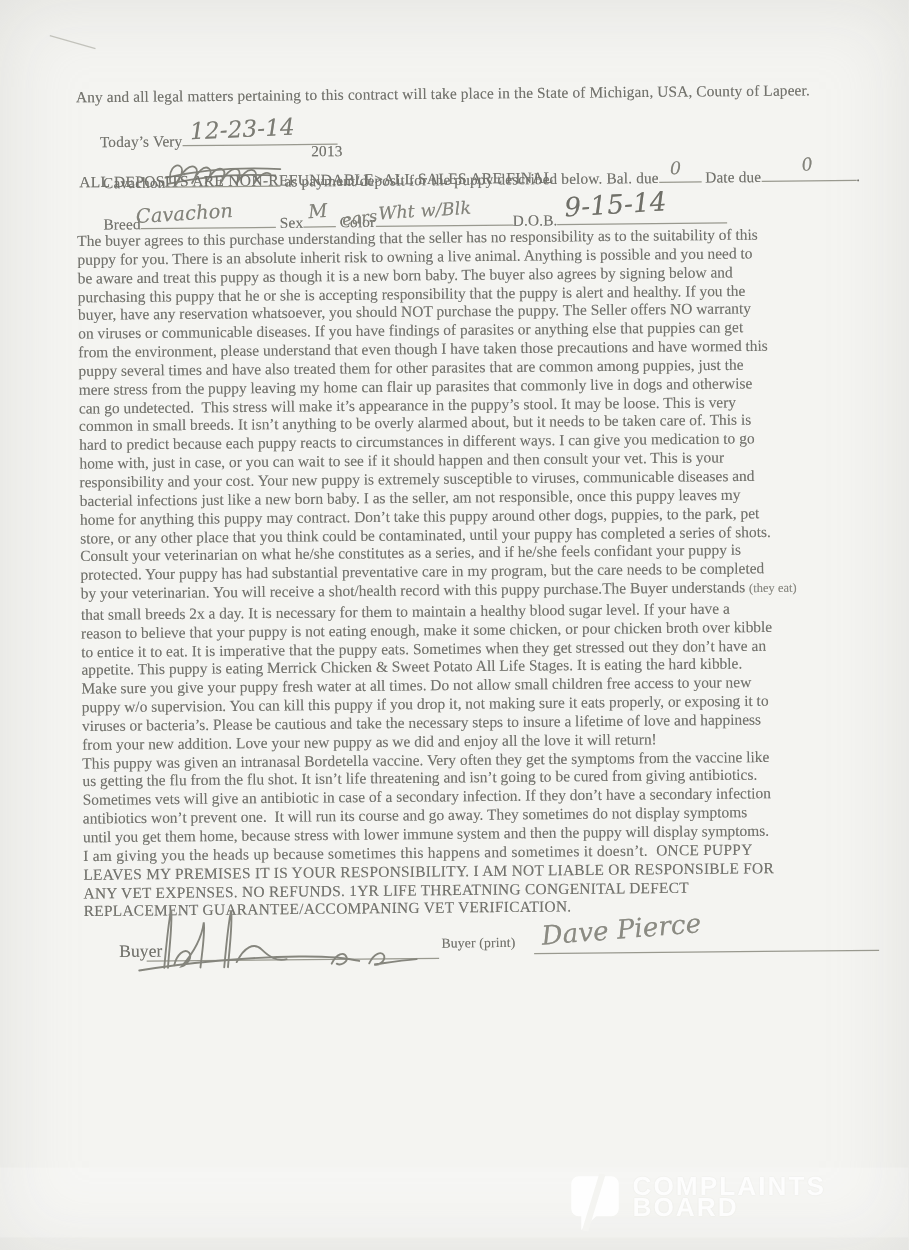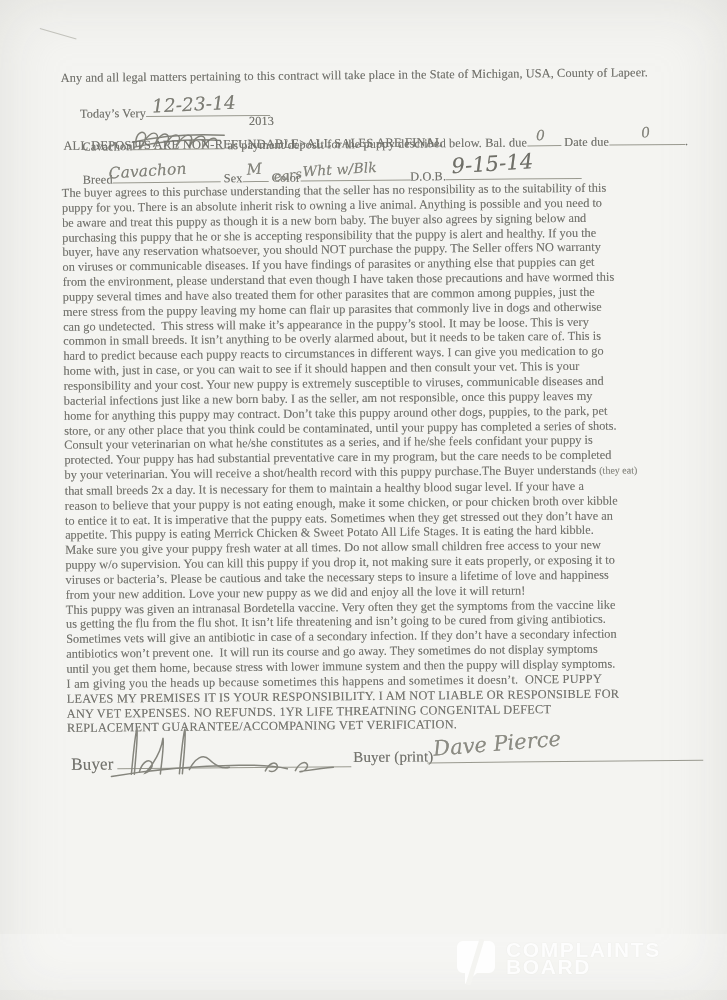--- a/index.html
+++ b/index.html
@@ -111,34 +111,34 @@
       <div class="bline">Sometimes vets will give an antibiotic in case of a secondary infection. If they don’t have a secondary infection</div>
       <div class="bline">antibiotics won’t prevent one.  It will run its course and go away. They sometimes do not display symptoms</div>
       <div class="bline">until you get them home, because stress with lower immune system and then the puppy will display symptoms.</div>
       <div class="bline caps-line">I am giving you the heads up because sometimes this happens and sometimes it doesn’t.  ONCE PUPPY</div>
       <div class="bline caps-line">LEAVES MY PREMISES IT IS YOUR RESPONSIBILITY. I AM NOT LIABLE OR RESPONSIBLE FOR</div>
       <div class="bline caps-line">ANY VET EXPENSES. NO REFUNDS. 1YR LIFE THREATNING CONGENITAL DEFECT</div>
       <div class="bline caps-line">REPLACEMENT GUARANTEE/ACCOMPANING VET VERIFICATION.</div>
     </div>
 
     <div class="sig-row">
-      <span class="abs printed" style="left:68px;top:752px;font-size:17px;">Buyer</span>
+      <span class="abs printed" style="left:92px;top:752px;font-size:14px;">Buyer</span>
       <span class="blank" style="position:absolute;left:114px;top:753px;width:234px;"></span>
       <svg width="248" height="54" viewBox="0 0 248 54" style="position:absolute;left:106px;top:722px;">
         <g fill="none" stroke="#85857d" stroke-width="1.5" stroke-linecap="round">
           <path d="M22,50 C24,30 26,12 28,4 C29,14 26,36 25,50"></path>
           <path d="M30,48 C32,40 38,34 42,38 C45,42 40,48 36,49 C44,40 52,28 54,14 C55,24 52,40 51,50"></path>
           <path d="M70,50 C72,30 74,12 76,5 C77,16 74,38 73,50"></path>
           <path d="M80,46 C86,34 94,30 100,36 C106,42 112,46 120,44"></path>
           <path d="M2,52 C40,46 90,42 130,42 C160,42 170,44 178,46"></path>
           <path d="M156,48 C160,40 166,38 168,43 C169,47 163,50 160,48"></path>
           <path d="M186,48 C190,40 196,38 198,42 C199,46 194,50 190,49 C198,48 210,46 224,45"></path>
         </g>
       </svg>
-      <span class="abs printed" style="left:350px;top:749px;font-size:15px;">Buyer (print)</span>
+      <span class="abs printed" style="left:350px;top:749px;font-size:11px;">Buyer (print)</span>
       <span class="blank" style="position:absolute;left:424px;top:750px;width:276px;"></span>
       <span class="hand" style="position:absolute;left:430px;top:733px;font-size:21px;transform:rotate(-4deg);color:#8b8b83;">Dave Pierce</span>
     </div>
 
   </div>
 
   <div class="watermark-band"></div>
   <div class="watermark">
     <svg width="42" height="46" viewBox="0 0 42 46">
       <path d="M7 2 h26 a6 6 0 0 1 6 6 v20 a6 6 0 0 1 -6 6 h-12 l-12 11 v-11 h-2 a6 6 0 0 1 -6 -6 v-20 a6 6 0 0 1 6 -6 z" fill="rgba(255,255,255,0.9)"></path>

